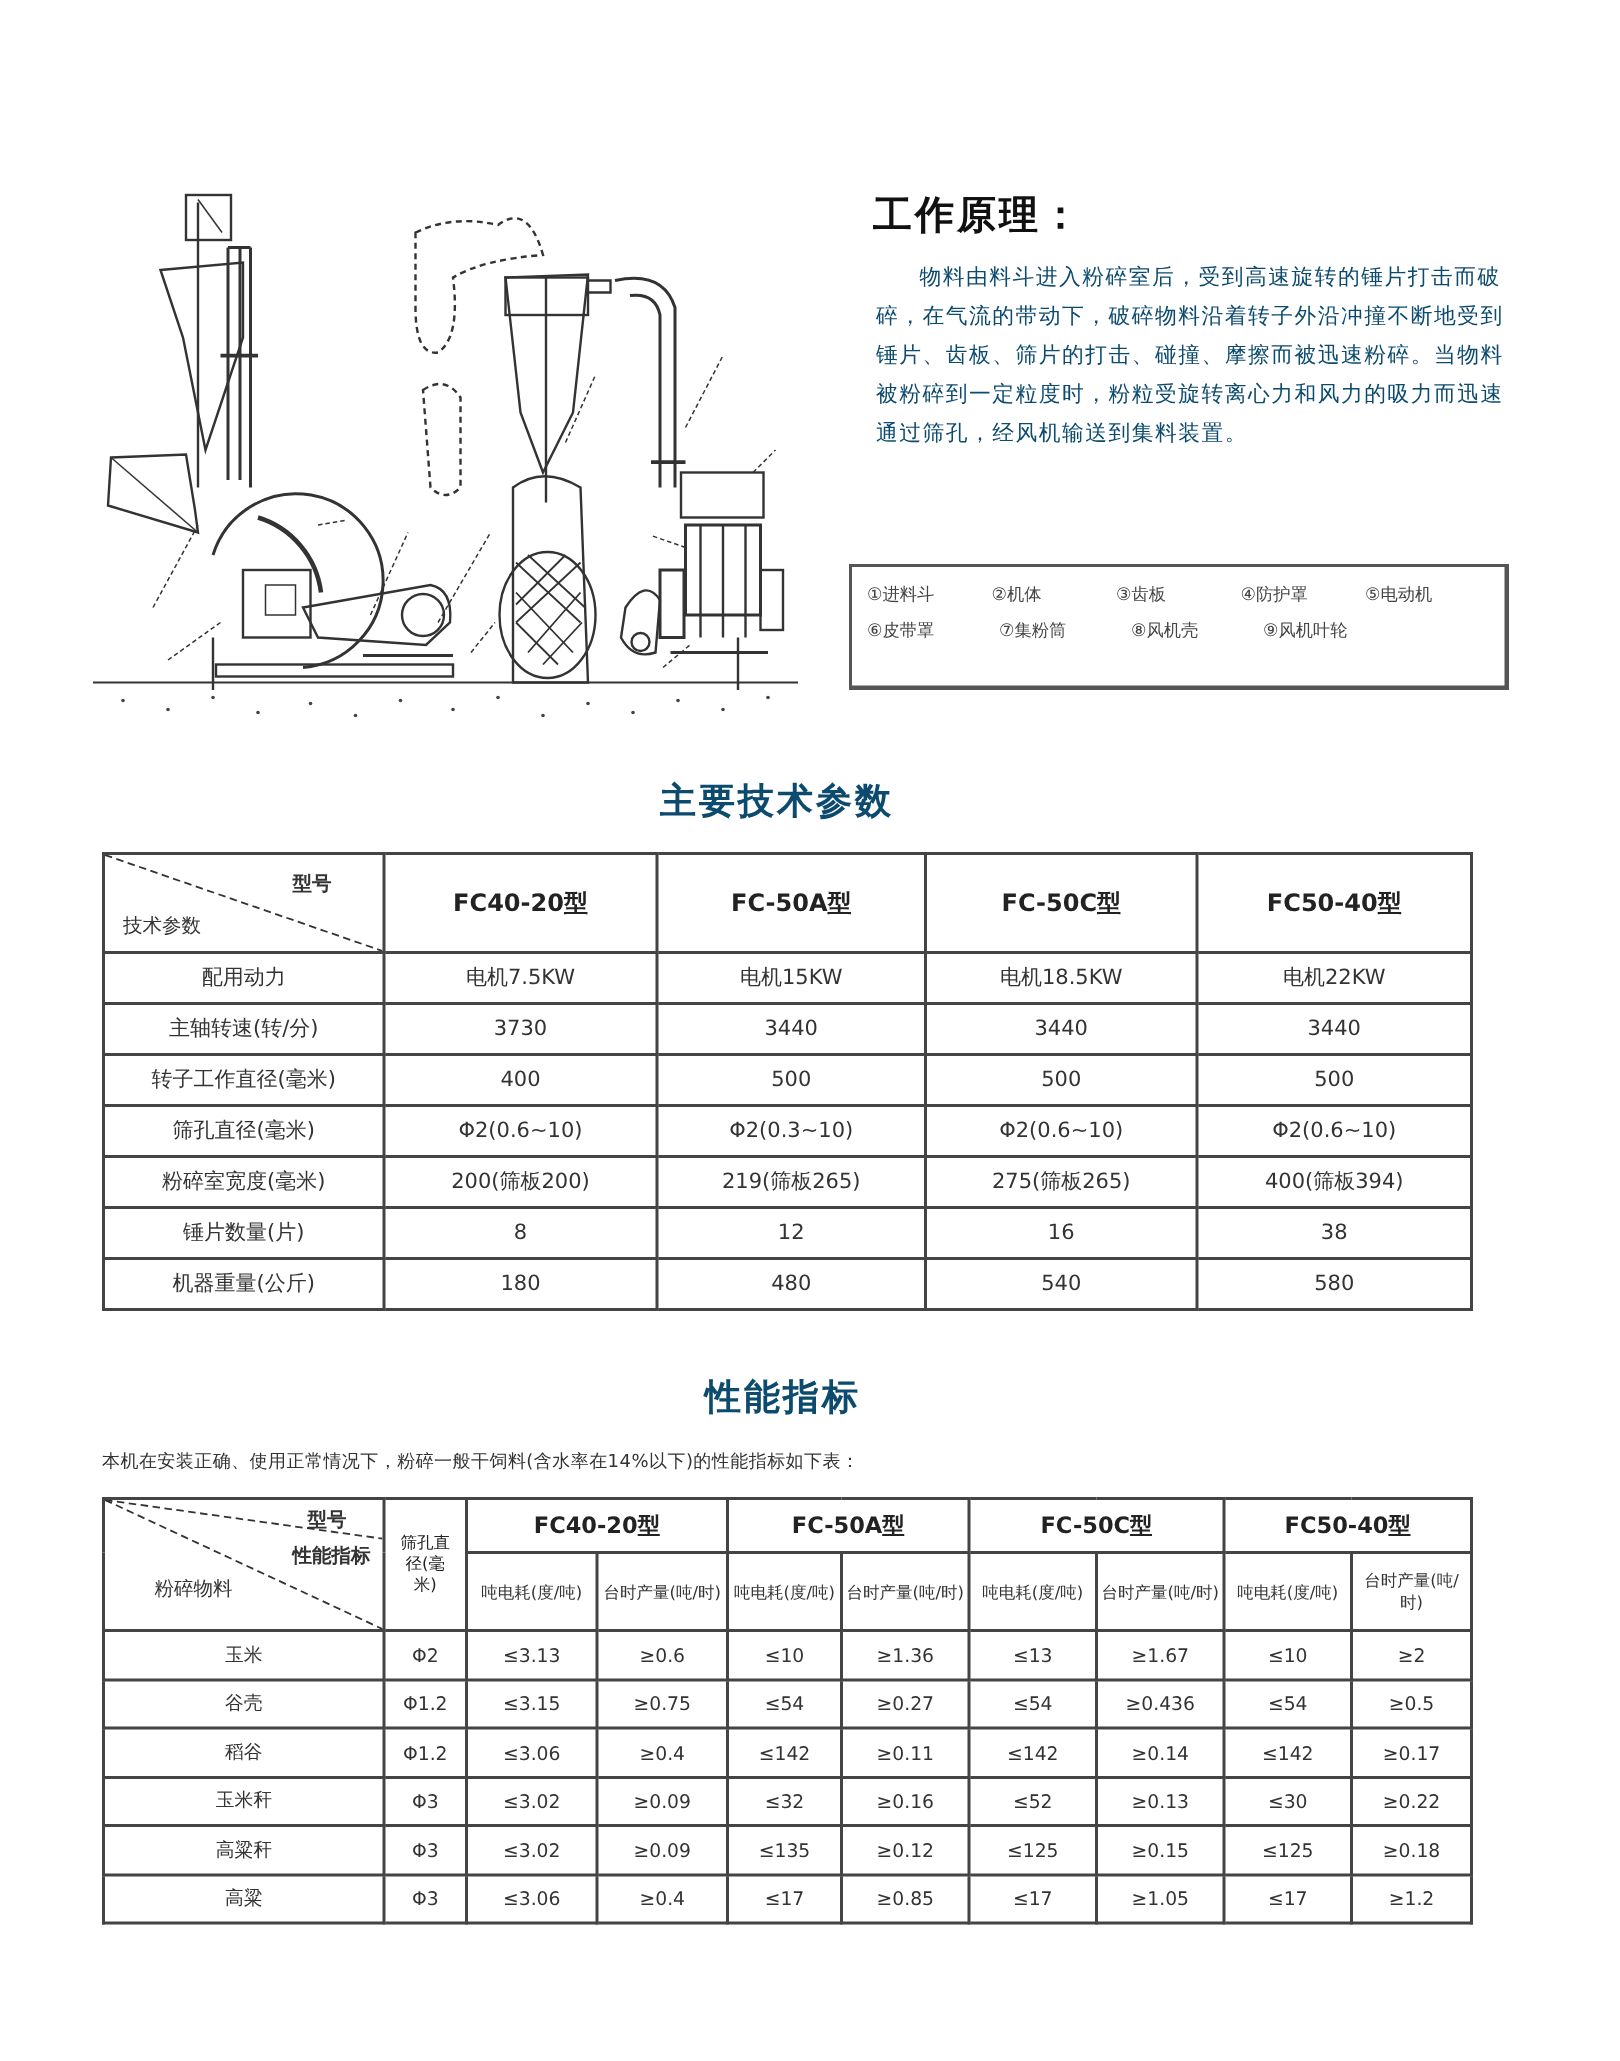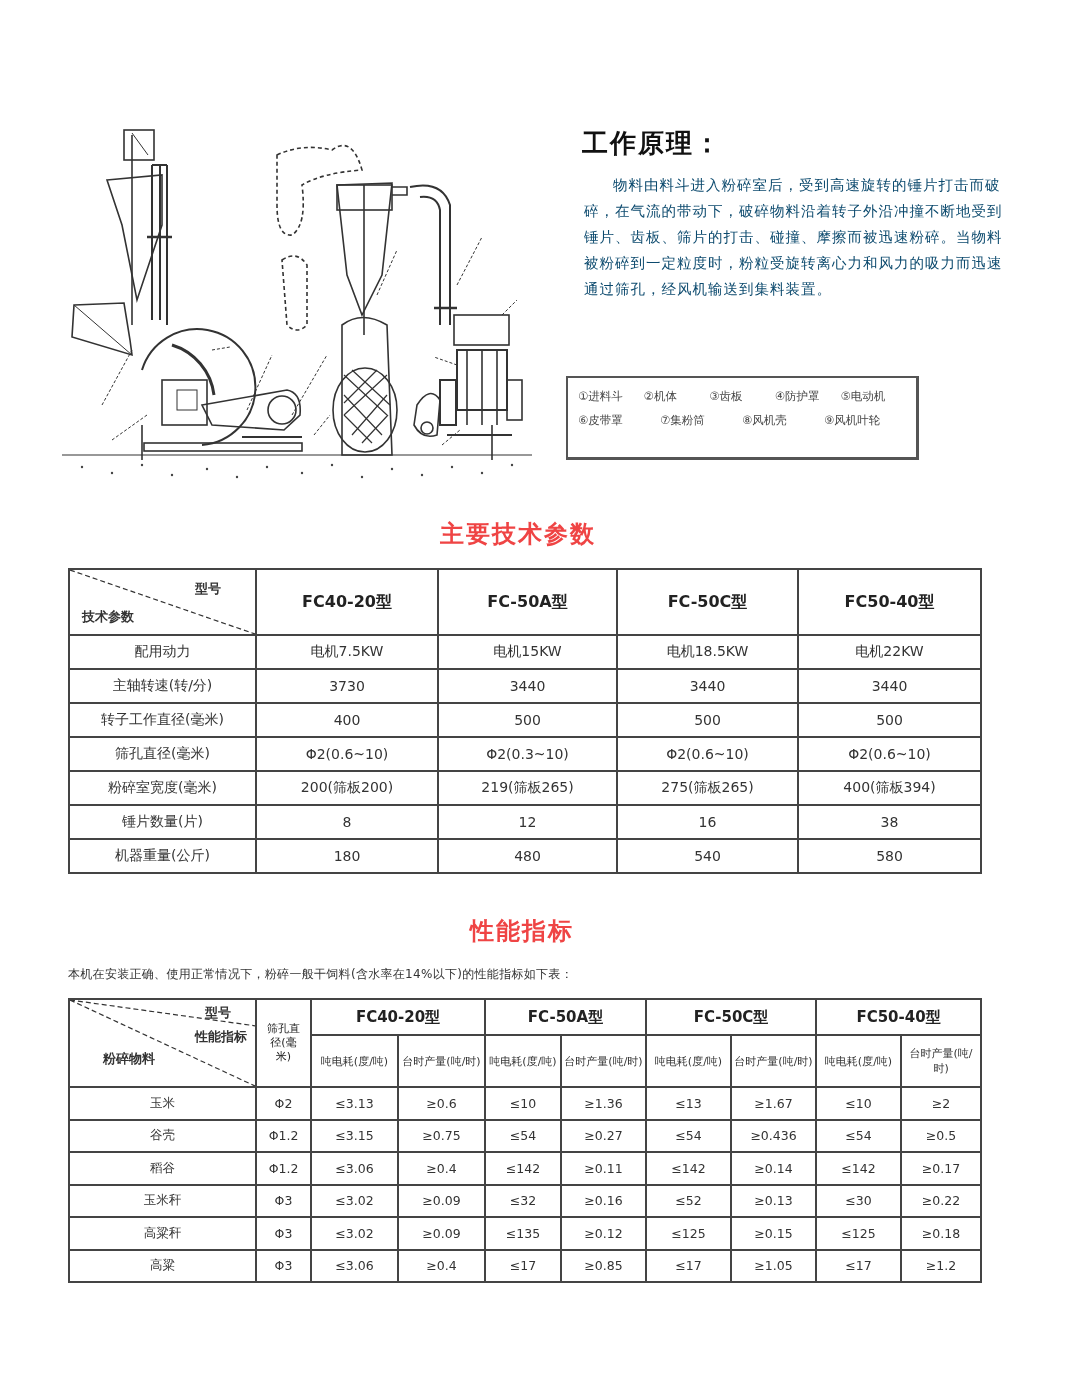--- a/index.html
+++ b/index.html
@@ -2,40 +2,40 @@
 <html><head>
 <meta charset="utf-8">
 <style>
   html,body{margin:0;padding:0;background:#ffffff;}
   body{width:1080px;height:1374px;position:relative;overflow:hidden;
        font-family:"DejaVu Sans","Liberation Sans",sans-serif;color:#1a1a1a;}
   .abs{position:absolute;}
   #drawing{left:62px;top:125px;width:478px;height:360px;}
   #principle-title{left:582px;top:126px;font-size:26px;font-weight:bold;letter-spacing:2px;color:#111;}
   #principle-text{left:584px;top:172px;width:420px;font-size:14.5px;line-height:26px;color:#0c4a6e;text-indent:2em;letter-spacing:1px;}
-  #legend{left:566px;top:376px;width:353px;height:84px;border:2px solid #555;border-right-width:3px;border-bottom-width:3px;box-sizing:border-box;padding:6px 10px;}
+  #legend{left:566px;top:376px;width:440px;height:84px;border:2px solid #555;border-right-width:3px;border-bottom-width:3px;box-sizing:border-box;padding:6px 10px;}
   #legend .lrow{display:flex;font-size:11.5px;color:#444;height:24px;align-items:center;}
   #legend .lcell{width:88px;white-space:nowrap;}
-  .section-title{font-size:24px;font-weight:bold;color:#ef4444;letter-spacing:2px;}
+  .section-title{font-size:24px;font-weight:bold;color:#0c4a6e;letter-spacing:2px;}
   #spec-title{left:440px;top:518px;}
   #perf-title{left:470px;top:915px;}
   #perf-note{left:68px;top:966px;font-size:12px;color:#333;letter-spacing:0.3px;white-space:nowrap;}
   table{border-collapse:collapse;table-layout:fixed;}
   td,th{border:2px solid #444;text-align:center;padding:0;font-weight:normal;color:#333;}
   #spec-table{left:68px;top:568px;width:912px;}
   #spec-table th{height:64px;font-size:16px;font-weight:bold;color:#222;}
   #spec-table td{height:32px;font-size:14px;}
   #perf-table{left:68px;top:998px;width:912px;}
   #perf-table th{font-size:15px;font-weight:bold;color:#222;}
   #perf-table th.sub{font-size:11px;font-weight:normal;line-height:15px;height:50px;color:#333;}
   #perf-table td{height:30.5px;font-size:12.5px;}
   .diag-cell{position:relative;}
   .diag-cell svg{position:absolute;left:0;top:0;width:100%;height:100%;}
   .diag-tr{position:absolute;font-size:13px;font-weight:bold;color:#333;}
-  .diag-bl{position:absolute;font-size:13px;font-weight:bold;color:#333;}
+  .diag-bl{position:absolute;font-size:13px;font-weight:normal;color:#333;}
   .col-hole{font-size:11px;line-height:14px;}
 </style>
 </head>
 <body>
 
 <div id="drawing" class="abs">
   <svg width="478" height="360" viewBox="0 0 478 360" fill="none" stroke="#333" stroke-width="1.6">
 
     <rect x="62" y="5" width="30" height="30"></rect>
     <line x1="70" y1="8" x2="86" y2="30" stroke-width="1"></line>

